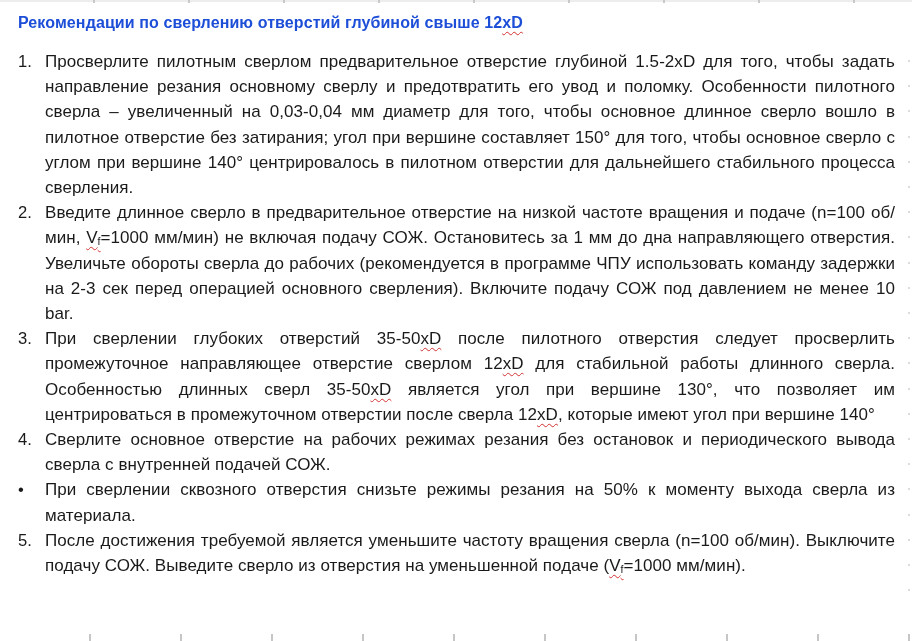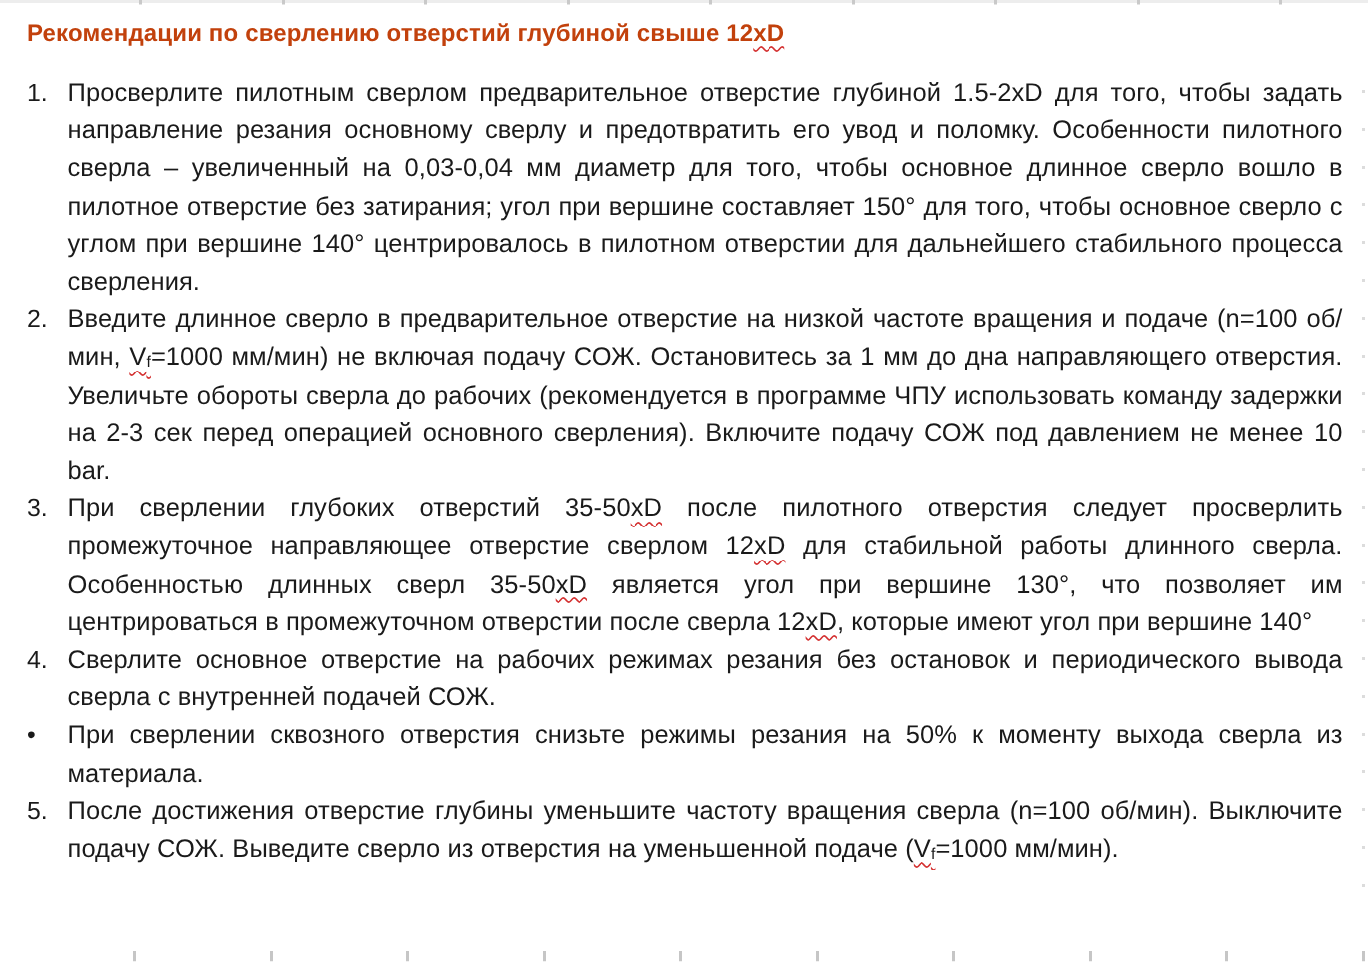--- a/index.html
+++ b/index.html
@@ -47,21 +47,21 @@
     position: absolute;
     left: 18px;
     right: 17px;
     top: 0;
     padding-top: 11px;
   }
   .title {
     font-size: 16px;
     line-height: 24px;
     font-weight: bold;
-    color: #c2410c;
+    color: #1d4ed8;
     margin: 0 0 14px 0;
     letter-spacing: 0.1px;
   }
   .item {
     position: relative;
     margin: 0;
   }
   .marker {
     position: absolute;
     left: 0;
@@ -119,18 +119,18 @@
     <div class="text"><span>Сверлите основное отверстие на рабочих режимах резания без остановок и периодического вывода сверла с внутренней подачей СОЖ.</span></div>
   </div>
 
   <div class="item">
     <span class="marker">•</span>
     <div class="text"><span>При сверлении сквозного отверстия снизьте режимы резания на 50% к моменту выхода сверла из материала.</span></div>
   </div>
 
   <div class="item">
     <span class="marker">5.</span>
-    <div class="text"><span>После достижения отверстие глубины уменьшите частоту вращения сверла (n=100 об/мин). Выключите подачу СОЖ. Выведите сверло из отверстия на уменьшенной подаче (</span><span class="misspell">V</span><sub class="misspell">f</sub><span>=1000 мм/мин).</span></div>
+    <div class="text"><span>После достижения требуемой является уменьшите частоту вращения сверла (n=100 об/мин). Выключите подачу СОЖ. Выведите сверло из отверстия на уменьшенной подаче (</span><span class="misspell">V</span><sub class="misspell">f</sub><span>=1000 мм/мин).</span></div>
   </div>
 </div>
 
 <div class="right-edge"></div>
 <div class="bottom-ruler"></div>
 
 </body></html>

